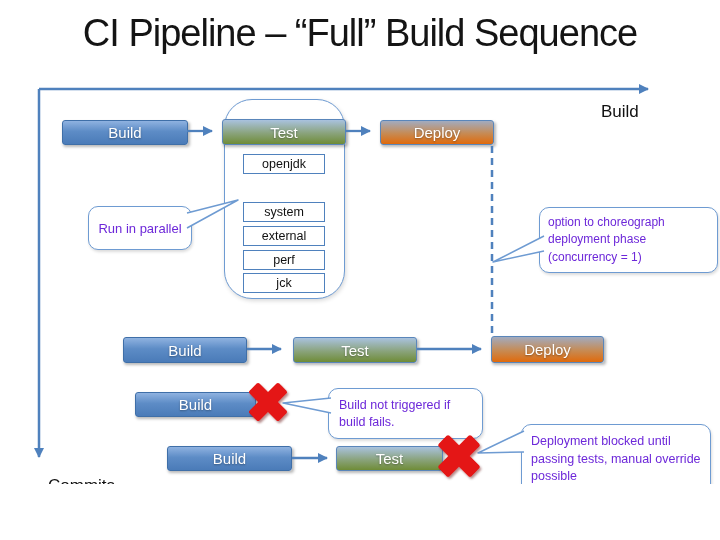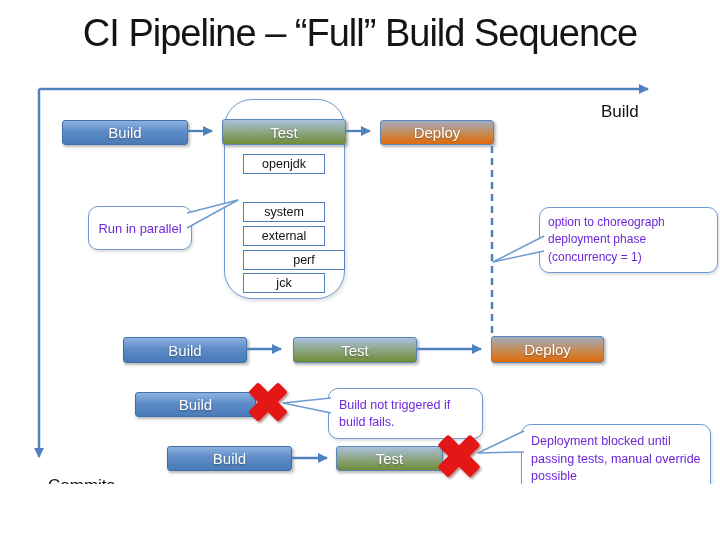--- a/index.html
+++ b/index.html
@@ -40,21 +40,21 @@
     position:absolute;left:224px;top:99px;width:119px;height:198px;
     border:1.6px solid #6e9bd2;border-radius:28px;background:#fff;
     box-shadow:1px 2px 4px rgba(0,0,0,.15);
   }
   .suite{
     position:absolute;left:243px;width:80px;height:18px;background:#fff;
     border:1.4px solid #4f81bd;font-size:12.5px;color:#111;
     display:flex;align-items:center;justify-content:center;
   }
   #suite-0{top:154px;} #suite-1{top:178px;} #suite-2{top:202px;}
-  #suite-3{top:226px;} #suite-4{top:250px;padding-left:20px;} #suite-5{top:273px;}
+  #suite-3{top:226px;} #suite-4{top:250px;} #suite-5{top:273px;}
   
   .callout{
     position:absolute;background:#fff;border:1.5px solid #6e9bd2;border-radius:10px;
     box-shadow:1px 2px 3px rgba(0,0,0,.14);color:#6d28d9;
     display:flex;align-items:center;
   }
   #callout-parallel{left:88px;top:206px;width:102px;height:42px;justify-content:center;font-size:13px;}
   #callout-choreo{left:539px;top:207px;width:161px;height:58px;padding:3px 8px;font-size:12px;line-height:1.42;}
   #callout-fail{left:328px;top:388px;width:133px;height:45px;padding:2px 10px;font-size:12.5px;line-height:1.35;}
   #callout-block{left:521px;top:424px;width:170px;height:63px;padding:3px 9px;font-size:12.5px;line-height:1.42;}

